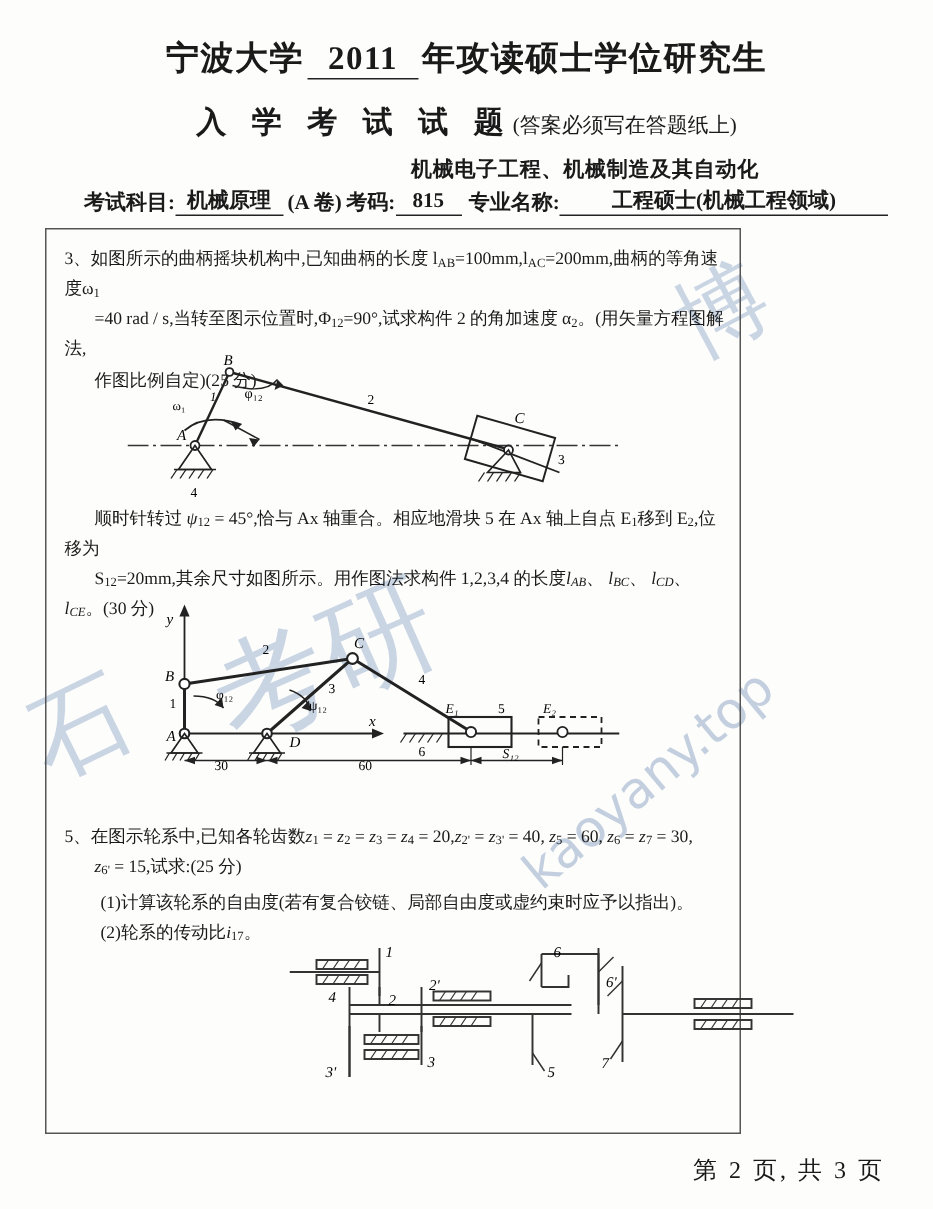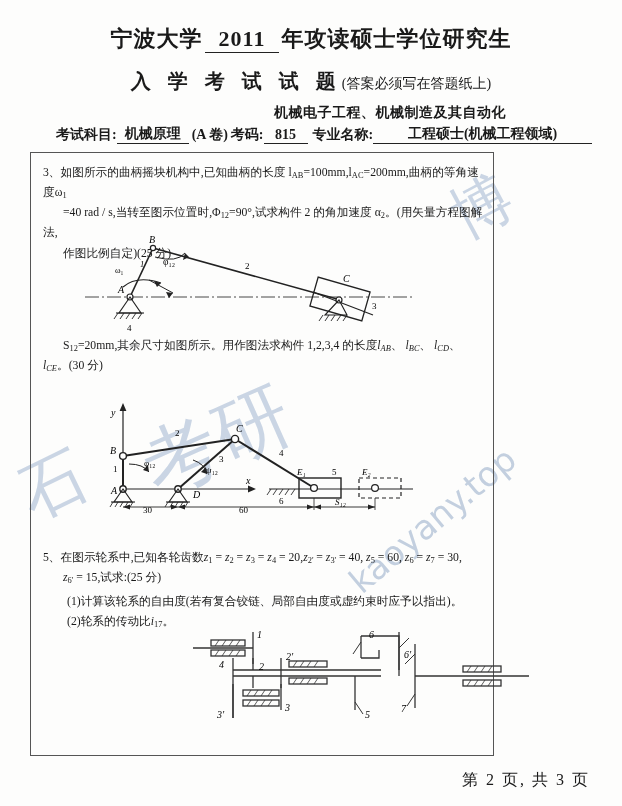--- a/index.html
+++ b/index.html
@@ -264,20 +264,23 @@
           <text x="78" y="30" font-size="9.5">φ₁₂</text>
           <text x="55" y="32" font-size="8.5" font-style="italic">1</text>
           <text x="160" y="34" font-size="9">2</text>
           <text x="287" y="74" font-size="9">3</text>
           <text x="42" y="96" font-size="9">4</text>
         </svg>
       </div>
     </div>
 
     <div class="qblock q4">
+      <div class="indent">
+        <span>顺时针转过</span> <span class="it">ψ</span><sub>12</sub> <span>= 45°,恰与 Ax 轴重合。相应地滑块 5 在 Ax 轴上自点 E</span><sub>1</sub><span>移到 E</span><sub>2</sub><span>,位移为</span>
+      </div>
       <div class="indent">
         <span>S</span><sub>12</sub><span>=20mm,其余尺寸如图所示。用作图法求构件 1,2,3,4 的长度</span><span class="it">l</span><sub class="it">AB</sub>、 <span class="it">l</span><sub class="it">BC</sub>、 <span class="it">l</span><sub class="it">CD</sub>、 <span class="it">l</span><sub class="it">CE</sub><span>。(30 分)</span>
       </div>
 
       <div class="fig fig4">
         <svg width="330" height="120" viewBox="0 0 330 120">
 
           <line x1="40" y1="95" x2="40" y2="14" stroke="#222" stroke-width="1.2"></line>
           <path d="M40 9 l-3.4 8 l6.8 0 z" fill="#222"></path>
 

